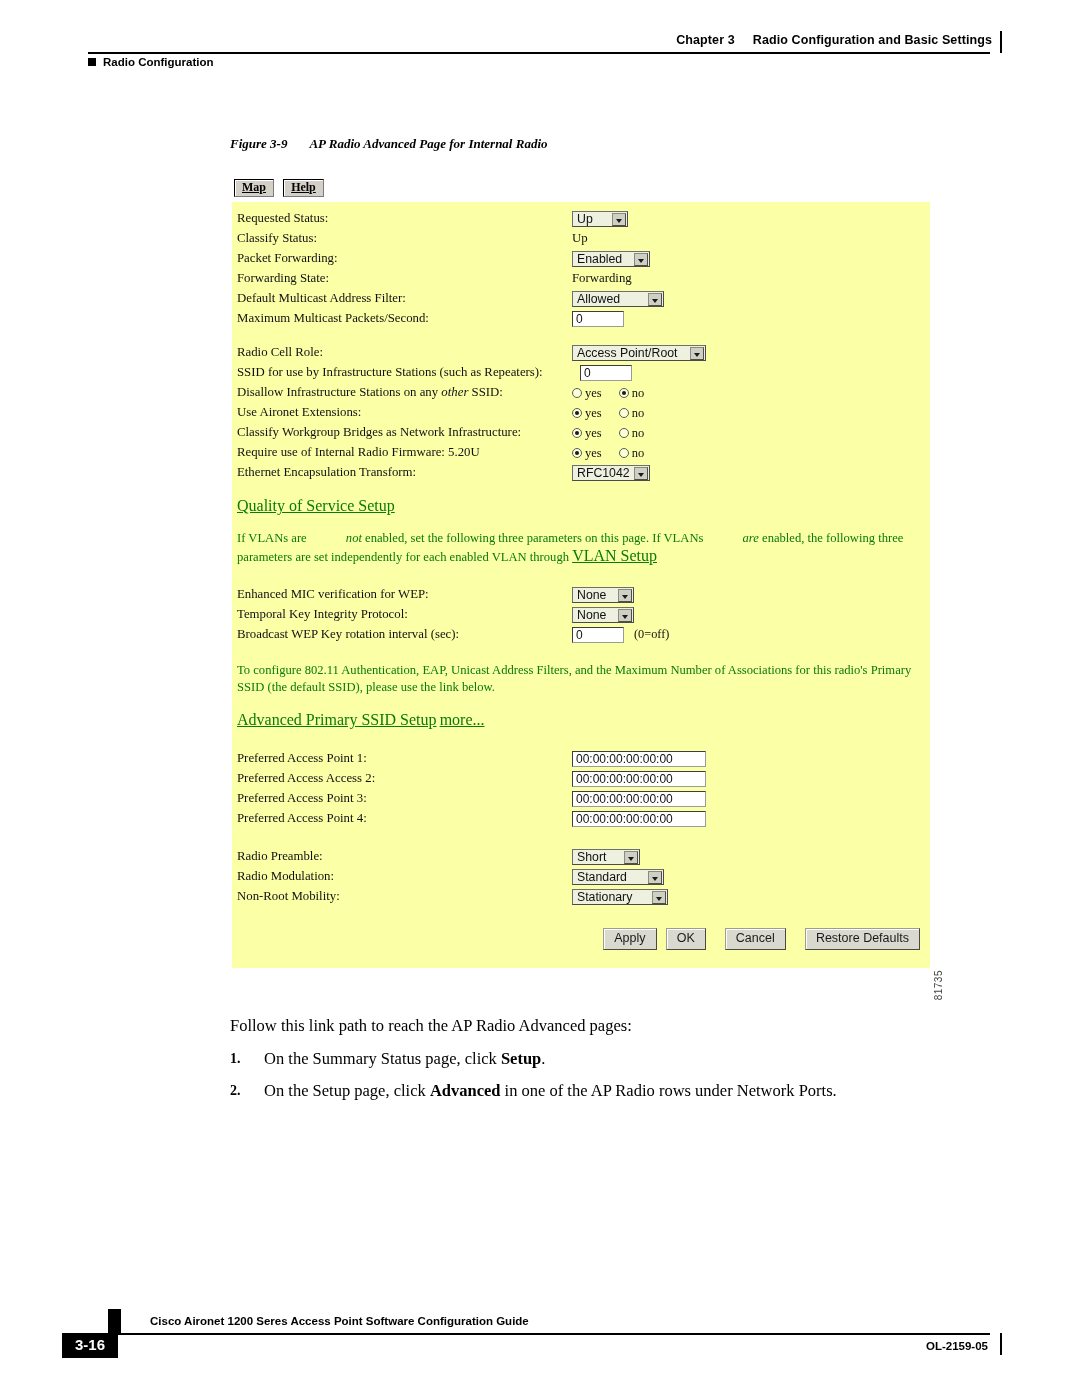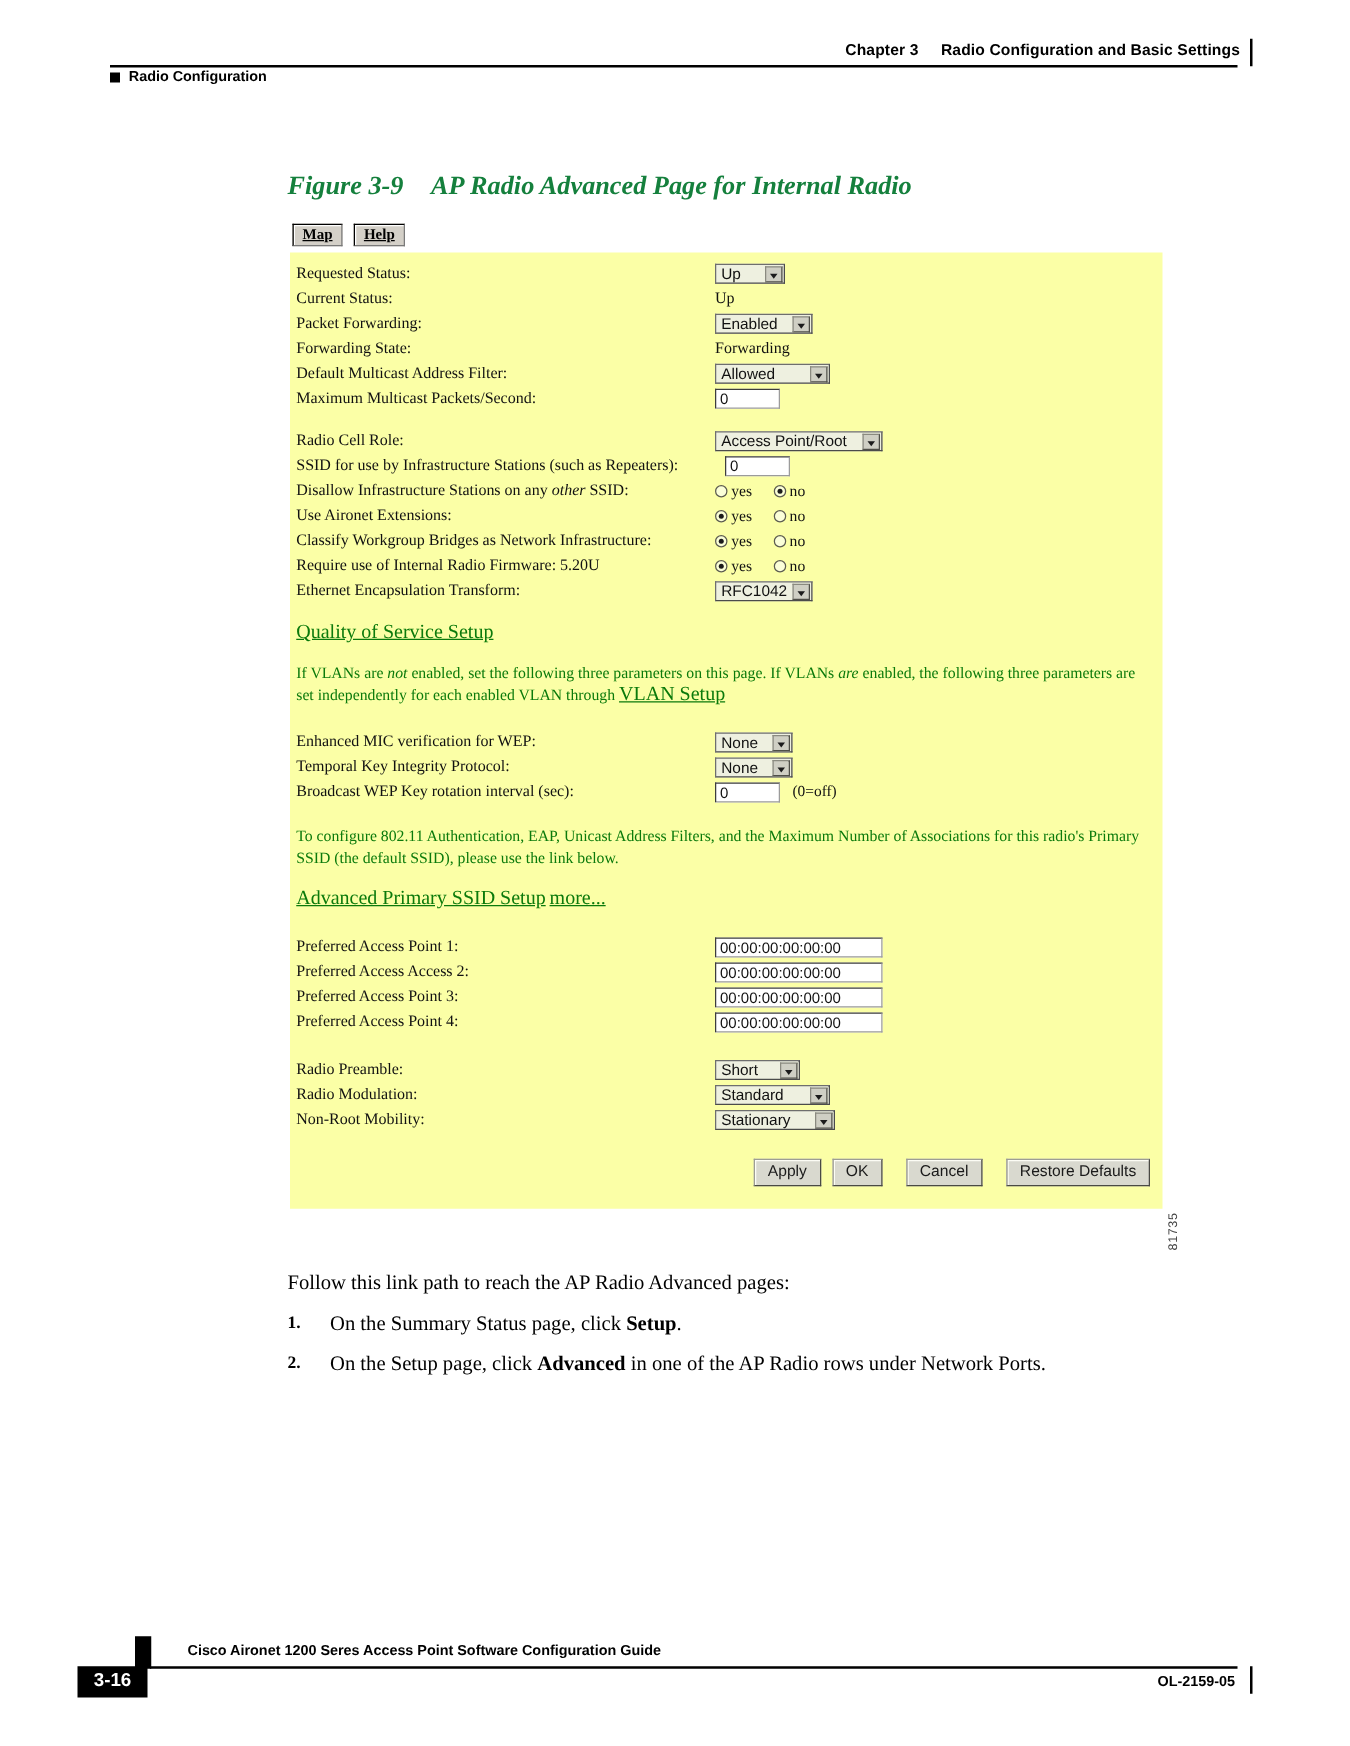--- a/index.html
+++ b/index.html
@@ -72,23 +72,23 @@
   }
 
   
   .fig-caption {
     position: absolute;
     left: 230px;
     top: 136px;
     font-family: "Liberation Serif", serif;
     font-style: italic;
     font-weight: bold;
-    font-size: 21px;
-    white-space: nowrap;
-    color: #15803d;
+    font-size: 13px;
+    white-space: nowrap;
+    color: #000000;
   }
   .fig-caption .fig-num { margin-right: 22px; }
 
   
   .figure {
     position: absolute;
     left: 232px;
     top: 172px;
     width: 700px;
     height: 802px;
@@ -261,21 +261,21 @@
     text-decoration: underline;
     font-size: 16px;
     cursor: pointer;
   }
   .gtext {
     color: #0b7a0b;
     font-size: 12.6px;
     line-height: 17px;
     padding: 0 10px 0 5px;
   }
-  .gtext i { font-style: italic; }
+  .gtext i { font-style: italic; margin-left: 36px; }
   .spacer14 { height: 14px; }
   .spacer18 { height: 18px; }
 
   
   .btnbar {
     position: relative;
     height: 30px;
     padding-top: 4px;
     text-align: right;
     padding-right: 10px;
@@ -422,21 +422,21 @@
   <div class="shot-body">
 
     <div>
       <div class="row">
         <span class="lbl">Requested Status:</span>
         <span class="ctrl-col">
           <span class="sel" style="width:56px"><span>Up</span><span class="arrow"></span></span>
         </span>
       </div>
       <div class="row">
-        <span class="lbl">Current Status:</span>
+        <span class="lbl">Classify Status:</span>
         <span class="ctrl-col">
           <span class="static-val">Up</span>
         </span>
       </div>
       <div class="row">
         <span class="lbl">Packet Forwarding:</span>
         <span class="ctrl-col">
           <span class="sel" style="width:78px"><span>Enabled</span><span class="arrow"></span></span>
         </span>
       </div>

